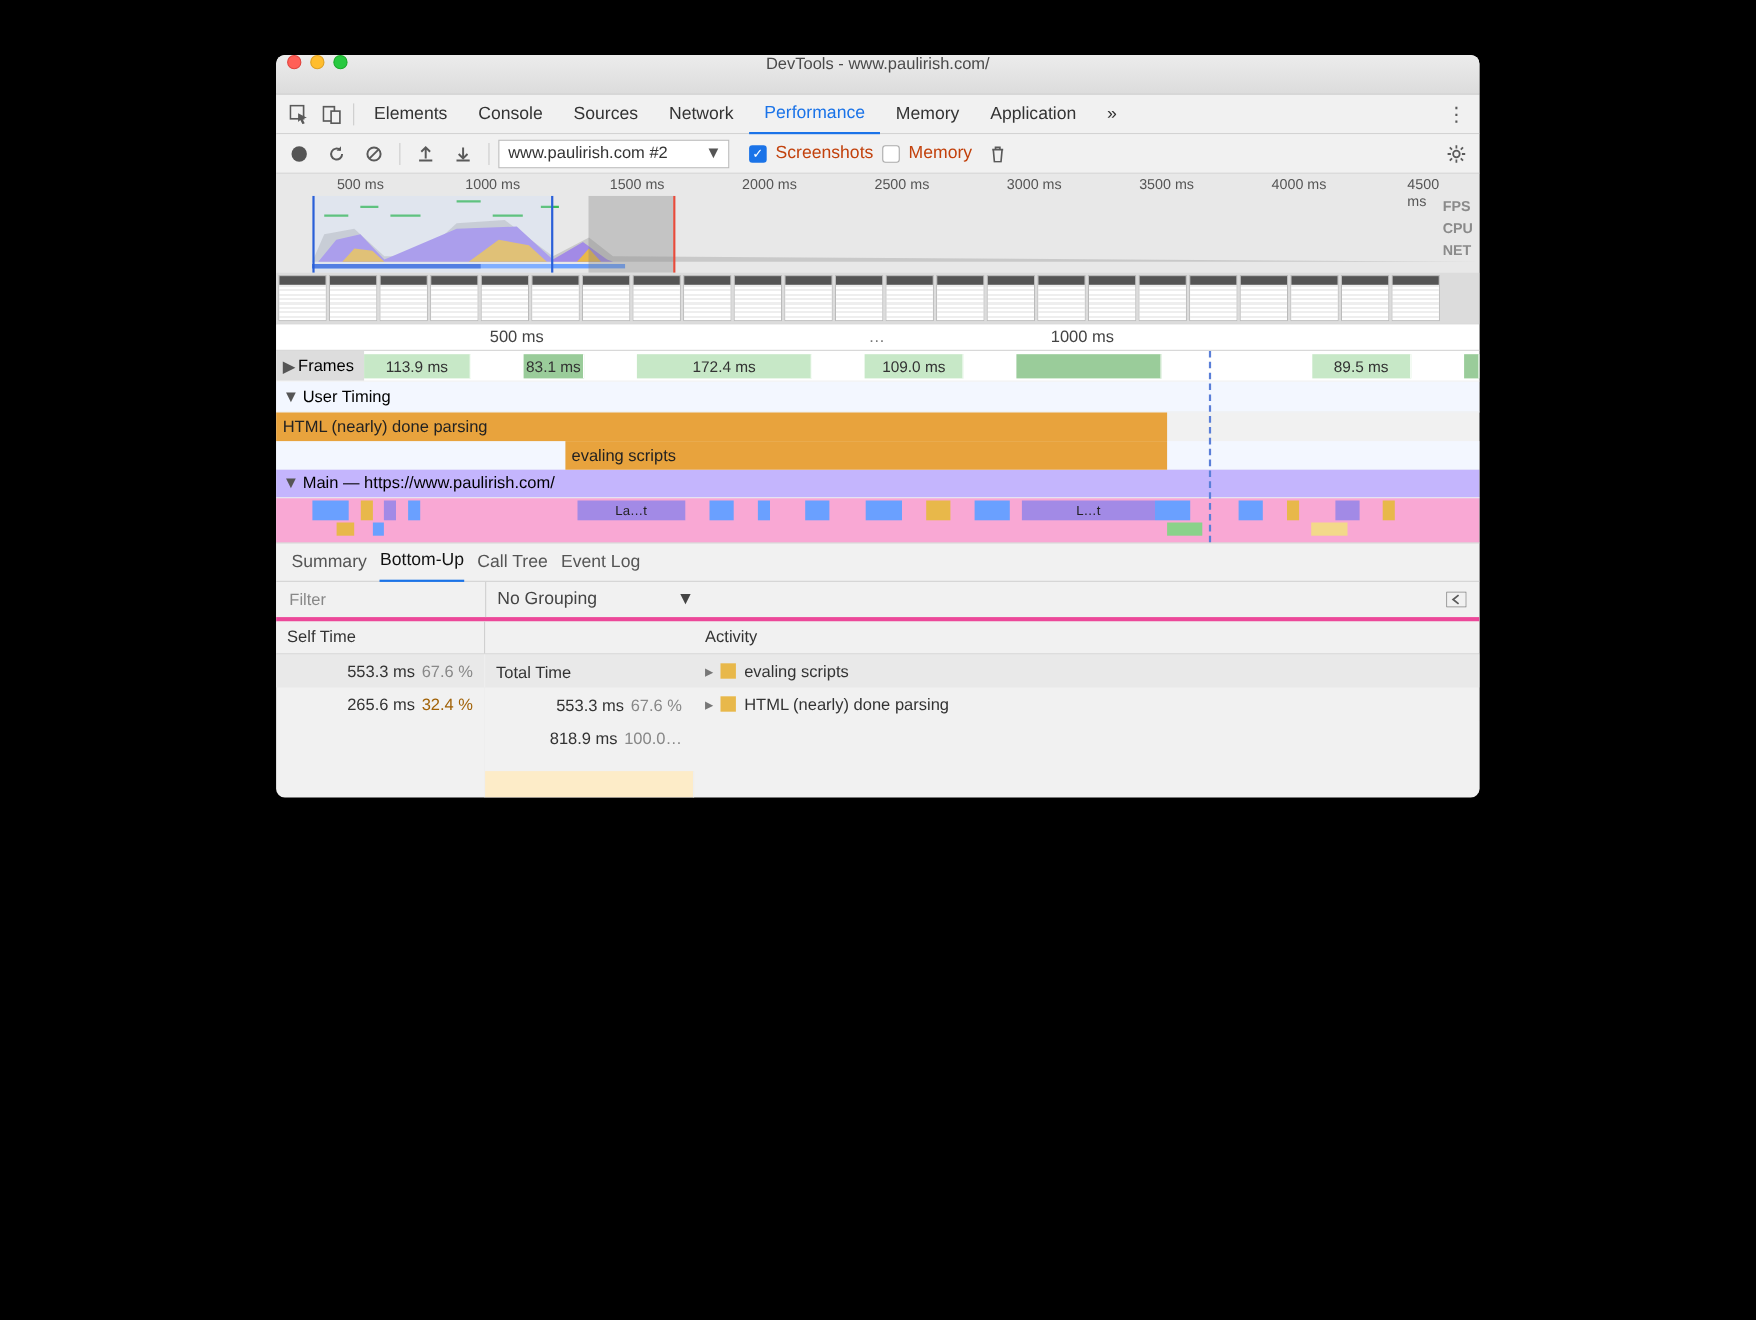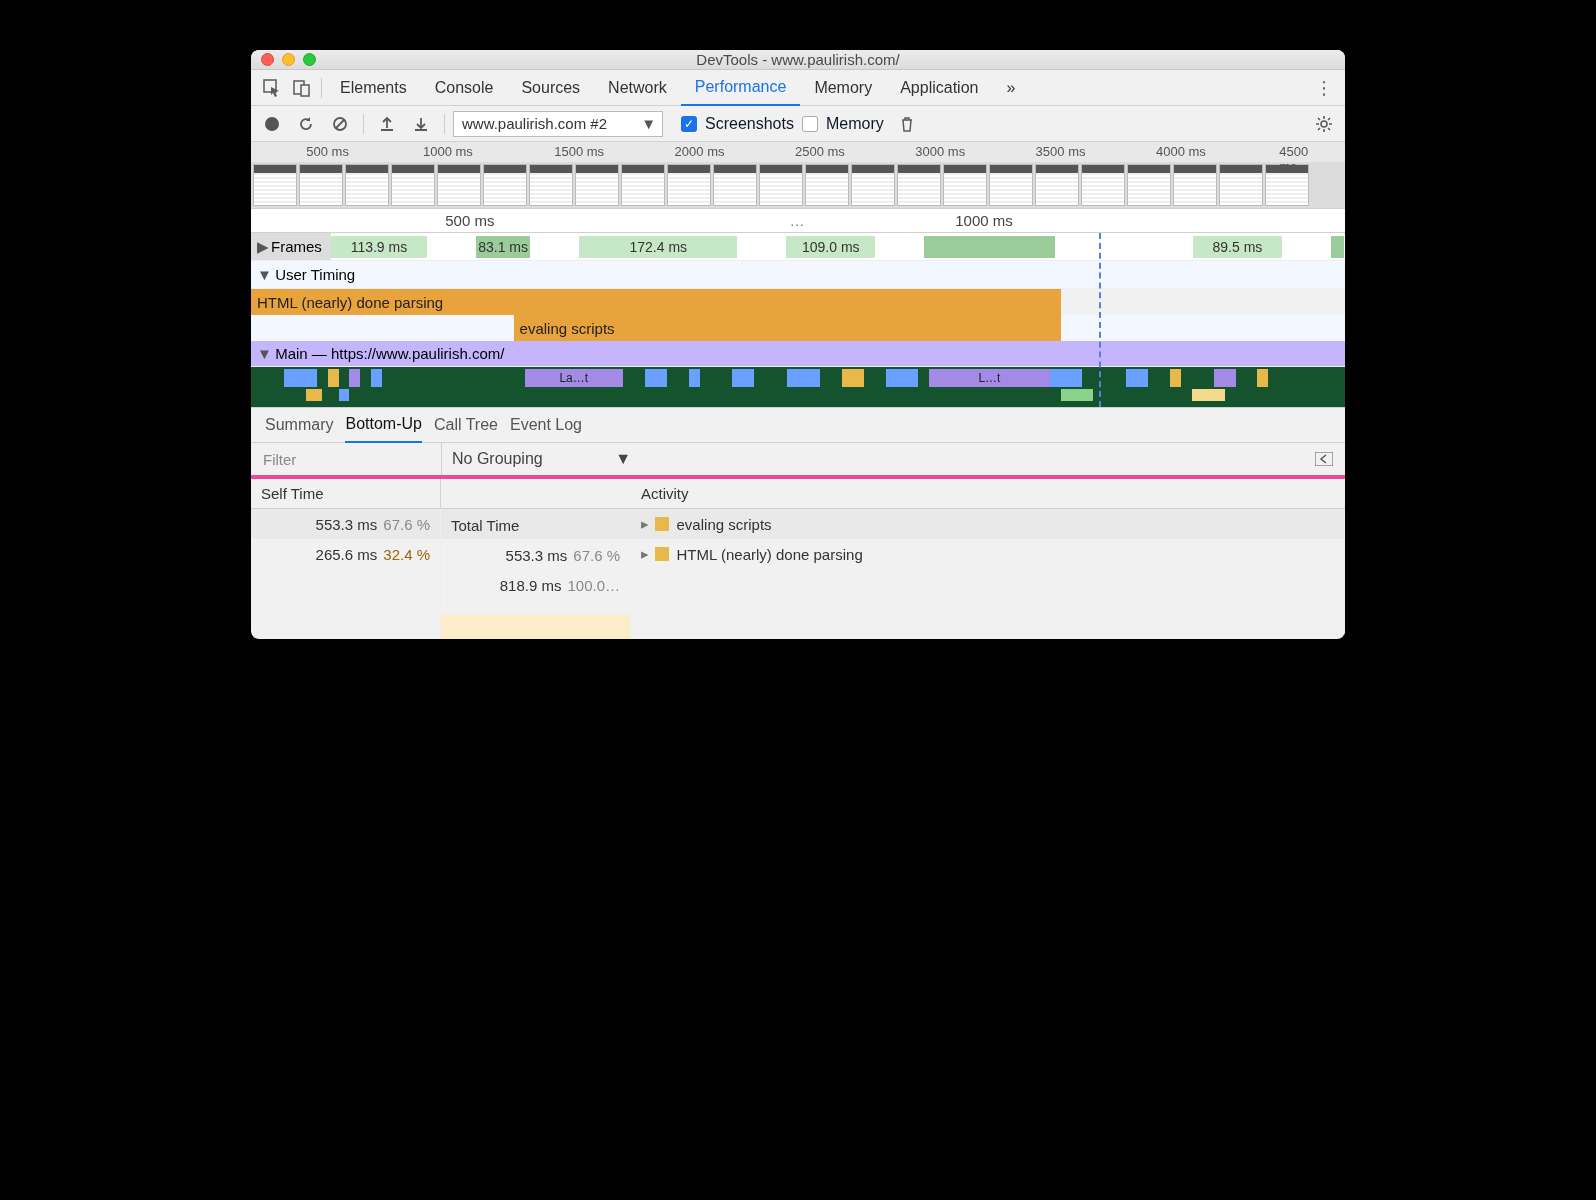--- a/index.html
+++ b/index.html
@@ -16,24 +16,24 @@
   }
   .window {
     width: 1094px;
     background: #f1f1f1;
     border-radius: 8px;
     box-shadow: 0 20px 60px rgba(0,0,0,0.6);
     overflow: hidden;
   }
   
   .titlebar {
-    height: 20px;
+    height: 36px;
     background: linear-gradient(#ececec,#dcdcdc);
     display: flex;
-    align-items: center;
+    align-items: flex-start;
     position: relative;
     border-bottom: 1px solid #c7c7c7;
   }
   .traffic { display: flex; gap: 8px; padding-left: 10px; }
   .tl { width: 13px; height: 13px; border-radius: 50%; }
   .tl.red { background:#ff5f57; border:1px solid #e0443e; }
   .tl.yel { background:#ffbd2e; border:1px solid #dea123; }
   .tl.grn { background:#28c940; border:1px solid #1aab29; }
   .wtitle { position:absolute; left:0; right:0; text-align:center; font-size:15px; color:#4a4a4a; }
   
@@ -63,21 +63,21 @@
   }
   .recdot { width:14px;height:14px;border-radius:50%;background:#555;display:inline-block; }
   .select {
     height:26px; border:1px solid #bbb; background:#fff; padding:0 24px 0 8px;
     display:flex;align-items:center; font-size:15px; color:#333; position:relative;
     min-width:210px;
   }
   .select .caret { position:absolute; right:6px; color:#555; }
   .chk { width:16px;height:16px;border-radius:3px;background:#1a73e8;display:inline-flex;align-items:center;justify-content:center;color:#fff;font-size:12px;}
   .chk.off{ background:#fff; border:1px solid #aaa; }
-  .lbl { font-size:16px; color:#0f172a; padding:0 4px;}
+  .lbl { font-size:16px; color:#c2410c; padding:0 4px;}
   .gearbtn { margin-left:auto; }
   
   .overview {
     background:#e8e8e8;
     border-bottom:1px solid #cfcfcf;
     position:relative;
   }
   .tickrow { height:20px; position:relative; font-size:13px; color:#555; }
   .tick { position:absolute; top:2px; transform:translateX(-50%); }
   .fpscpu { height:70px; position:relative; overflow:hidden; }
@@ -94,21 +94,21 @@
   .ruler2 .rtick { position:absolute; top:3px; transform:translateX(-50%); }
   .dots { position:absolute; left:50%; top:3px; transform:translateX(-50%); color:#777; letter-spacing:2px;}
   
   .section-row { display:flex; align-items:center; height:28px; background:#fff; border-bottom:1px solid #eee; font-size:15px;}
   .tree-toggle { width:14px; display:inline-block; color:#555; }
   .frameseg { height:22px; background:#c7e8c7; display:flex;align-items:center;justify-content:center; font-size:14px; color:#333; border-right:1px solid #fff;}
   .frameseg.dark { background:#9acc9a; }
   .rowlabel { padding-left:6px; background:#ddd; height:100%; display:flex;align-items:center; }
   .timing-block { height:26px; background:#e8a33d; display:flex;align-items:center; padding-left:6px; font-size:15px; color:#222; }
   .mainrow-label { padding:4px 6px; font-size:15px; background:#c4b5fd; border-bottom:1px solid #eee;}
-  .flame { height:40px; background:#14532d; position:relative; }
+  .flame { height:40px; background:#f9a8d4; position:relative; }
   .flameblk { position:absolute; top:2px; height:18px; }
   .vline-dash { position:absolute; top:0; bottom:0; border-left:2px dashed #5a7fd8; }
   
   .subtabs { height:36px; display:flex; align-items:center; gap:12px; padding:0 14px; border-top:1px solid #d0d0d0; border-bottom:1px solid #d0d0d0; background:#f1f1f1;}
   .subtab { font-size:16px; color:#555; cursor:pointer; height:36px; display:flex;align-items:center;}
   .subtab.active { color:#111; border-bottom:2px solid #1a73e8;}
   .filterrow { height:36px; display:flex; align-items:center; background:#f1f1f1; border-bottom:4px solid #ec4899;}
   .filterin { border:none; background:transparent; padding:0 12px; font-size:15px; color:#333; width:190px; outline:none;}
   .filterin::placeholder { color:#888; }
   .groupsel { border-left:1px solid #d0d0d0; height:100%; display:flex;align-items:center; padding:0 10px; min-width:200px; justify-content:space-between; color:#444;}
@@ -237,20 +237,43 @@
       <span class="tick" style="left:7%">500 ms</span>
       <span class="tick" style="left:18%">1000 ms</span>
       <span class="tick" style="left:30%">1500 ms</span>
       <span class="tick" style="left:41%">2000 ms</span>
       <span class="tick" style="left:52%">2500 ms</span>
       <span class="tick" style="left:63%">3000 ms</span>
       <span class="tick" style="left:74%">3500 ms</span>
       <span class="tick" style="left:85%">4000 ms</span>
       <span class="tick" style="left:96%">4500 ms</span>
     </div>
+    <div class="fpscpu">
+      <div class="ovlabels">
+        <div>FPS</div>
+        <div>CPU</div>
+        <div>NET</div>
+      </div>
+      <svg width="100%" height="70" preserveAspectRatio="none" viewBox="0 0 1000 70">
+
+        <g fill="none" stroke="#3cba54" stroke-width="2">
+          <path d="M40 18 h20 M70 10 h15 M95 18 h25 M150 5 h20 M180 18 h25 M220 10 h15"></path>
+        </g>
+
+        <path d="M30 60 L40 35 L65 30 L90 55 L120 55 L150 25 L190 22 L230 55 L260 38 L280 55 L1000 60 L1000 60 L30 60 Z" fill="#c9c9c9"></path>
+        <path d="M35 60 L50 40 L70 35 L90 58 L150 30 L200 28 L230 58 L255 42 L275 58 L280 60 Z" fill="#a28ae6"></path>
+        <path d="M55 60 L65 48 L80 50 L90 60 Z M160 60 L185 40 L210 45 L225 60 Z M250 60 L260 48 L270 60 Z" fill="#e8b84a"></path>
+
+        <rect x="30" y="62" width="260" height="4" fill="#6aa0ff"></rect>
+        <rect x="30" y="62" width="140" height="4" fill="#2a5fd8"></rect>
+      </svg>
+      <div class="rulershade" style="left:26%; width:7%;"></div>
+      <div class="redline" style="left:33%;"></div>
+      <div class="selregion" style="left:3%; width:20%;"></div>
+    </div>
     <div class="thumbstrip">
       <div class="thumb">
           <div class="bar"></div>
           <div class="body"></div>
         </div>
       <div class="thumb">
           <div class="bar"></div>
           <div class="body"></div>
         </div>
       <div class="thumb">

